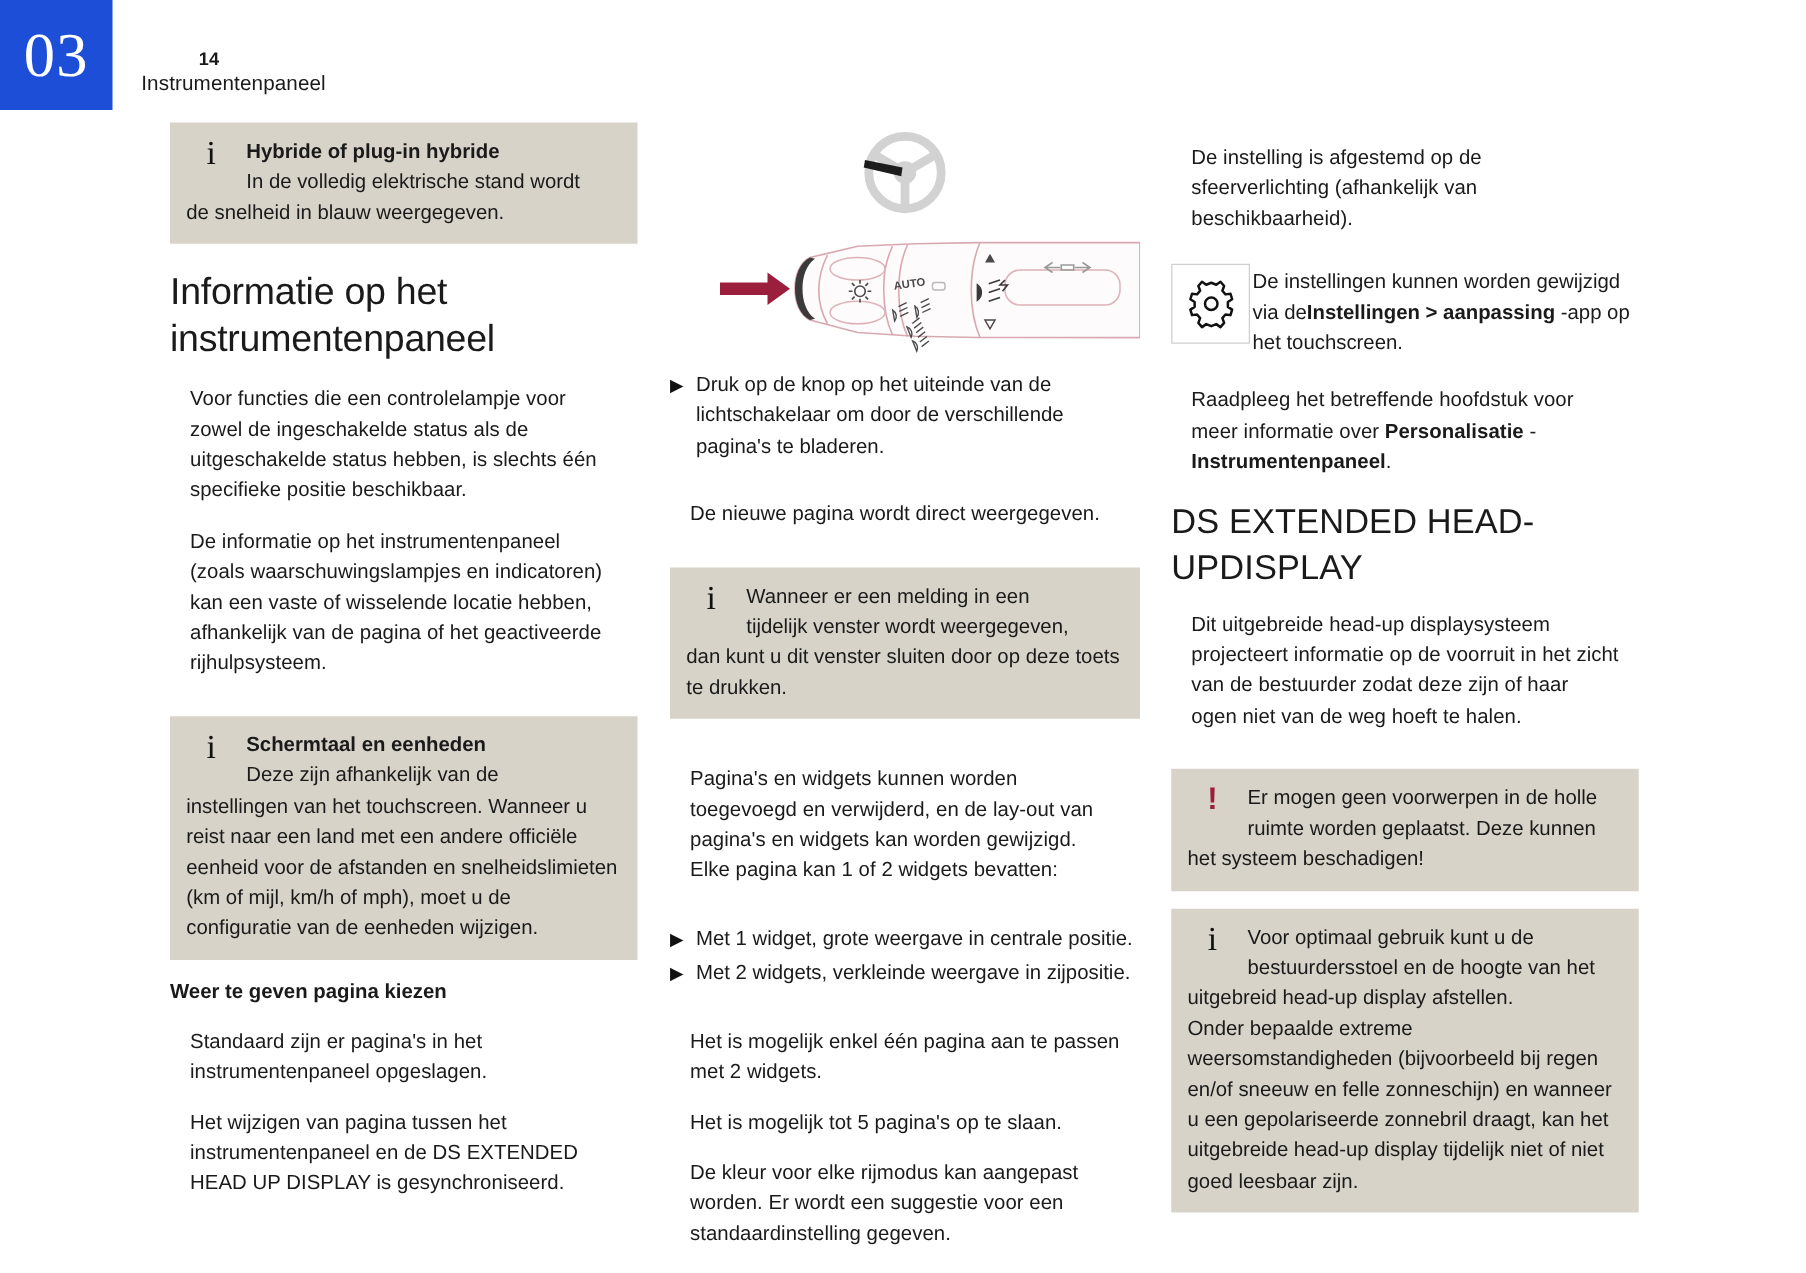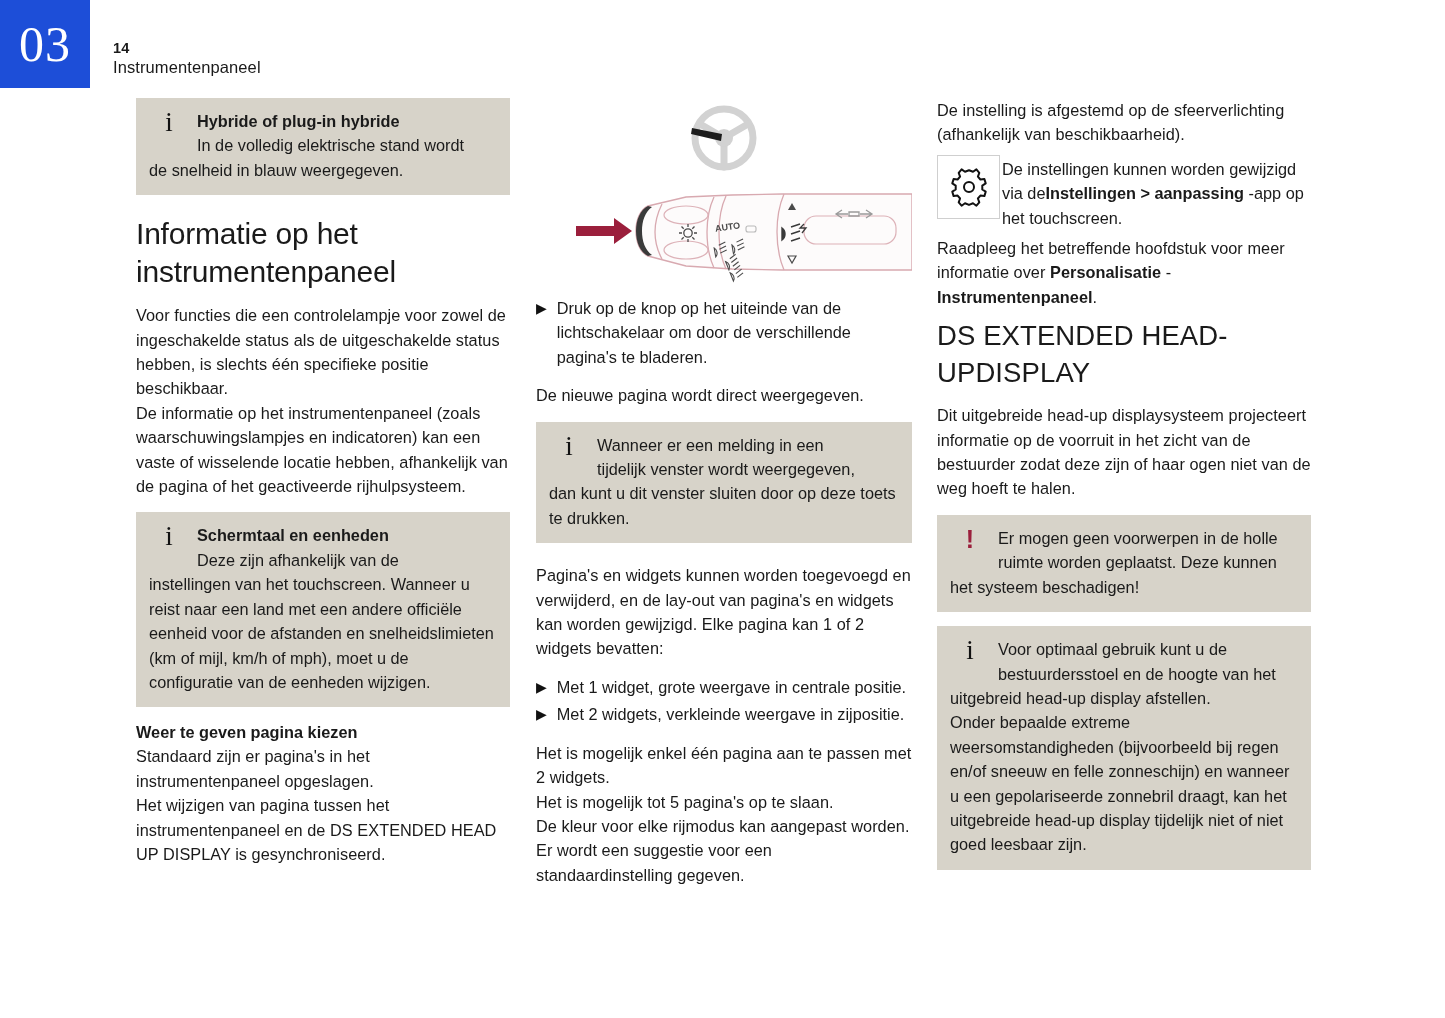--- a/index.html
+++ b/index.html
@@ -18,32 +18,32 @@
     display:flex;align-items:center;justify-content:center;
   }
   .chapter-tab .num{
     font-family:"Liberation Serif", serif;
     font-size:50px;color:#ffffff;line-height:1;font-weight:400;
     letter-spacing:1px;
   }
   
   .page-header{position:absolute;left:113px;top:40px;}
   .page-header .pg-num{
-    font-size:14.5px;font-weight:bold;line-height:17px;letter-spacing:.2px;
+    font-size:14.5px;font-weight:bold;line-height:17px;letter-spacing:.2px;margin-left:46px;
   }
   .page-header .pg-sec{
     font-size:16.5px;font-weight:400;line-height:21px;letter-spacing:.1px;
   }
   
   .col{position:absolute;top:98px;}
   .col1{left:136px;width:374px;}
   .col2{left:536px;width:376px;}
   .col3{left:937px;width:374px;}
 
-  p,h1,h2,h3{margin:0;}
+  p,h1,h2,h3{margin:16px;}
   .body-txt{
     font-size:16.3px;line-height:24.4px;letter-spacing:.05px;
   }
   .gap-sm{height:14px;}
   .gap-md{height:20px;}
 
   h1.sec-title{
     font-size:30px;line-height:38px;font-weight:400;letter-spacing:-0.2px;
     margin:0 0 12px 0;
   }

